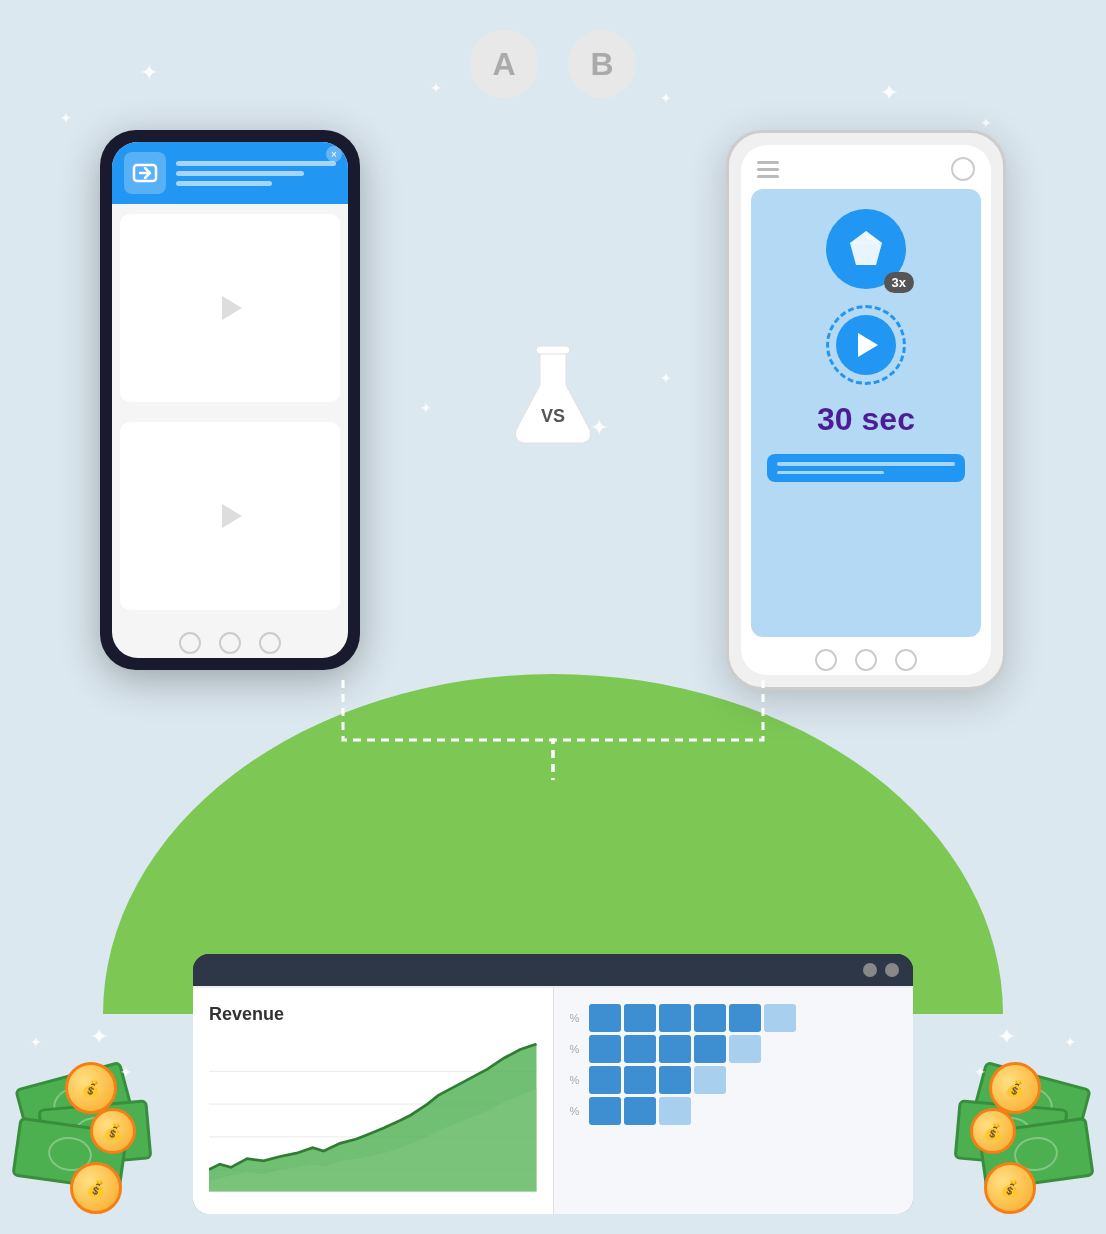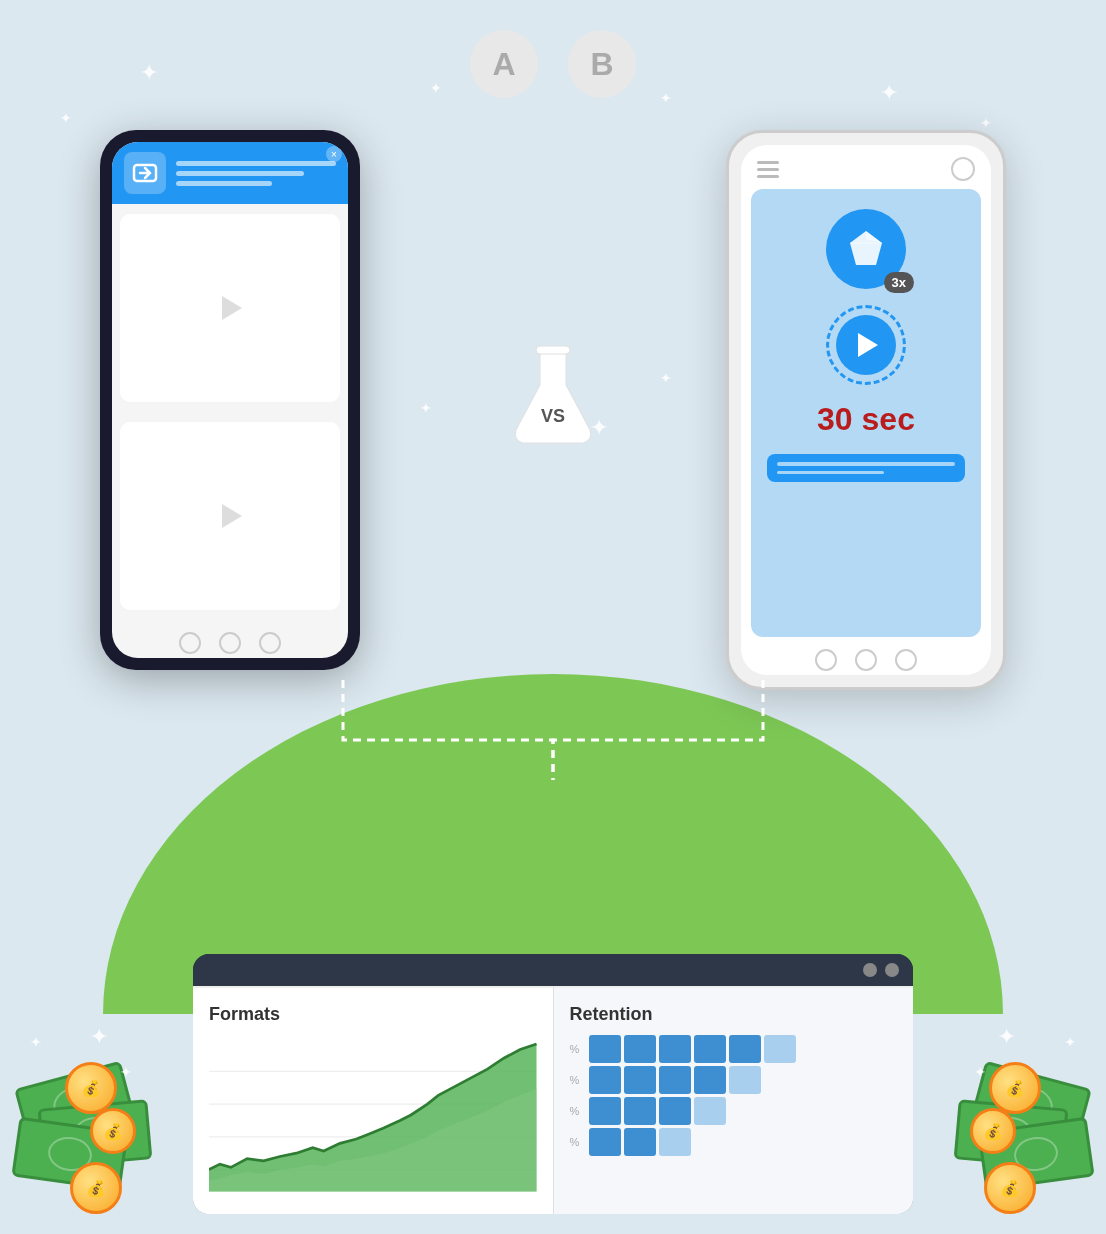--- a/index.html
+++ b/index.html
@@ -302,21 +302,21 @@
       height: 0;
       border-top: 12px solid transparent;
       border-bottom: 12px solid transparent;
       border-left: 20px solid white;
       margin-left: 4px;
     }
 
     .sec-text {
       font-size: 32px;
       font-weight: bold;
-      color: #b91c1c;
+      color: #4c1d95;
     }
 
     .rewarded-button {
       background: #2196f3;
       border-radius: 8px;
       height: 28px;
       width: 100%;
       display: flex;
       flex-direction: column;
       gap: 5px;
@@ -617,38 +617,37 @@
 </svg>
 
 <div class="analytics-panel">
   <div class="analytics-header">
     <div class="window-dot"></div>
     <div class="window-dot"></div>
   </div>
   <div class="analytics-body">
 
     <div class="analytics-left">
-      <div class="chart-title">Formats</div>
+      <div class="chart-title">Revenue</div>
       <svg class="revenue-chart" viewBox="0 0 300 140">
 
         <line x1="0" y1="30" x2="300" y2="30" stroke="#eee" stroke-width="1"></line>
         <line x1="0" y1="60" x2="300" y2="60" stroke="#eee" stroke-width="1"></line>
         <line x1="0" y1="90" x2="300" y2="90" stroke="#eee" stroke-width="1"></line>
         <line x1="0" y1="120" x2="300" y2="120" stroke="#eee" stroke-width="1"></line>
 
         <path d="M0,120 L10,115 L20,118 L35,110 L50,112 L65,108 L80,105 L95,100 L105,103 L120,96 L135,92 L145,88 L160,82 L175,75 L185,70 L200,60 L210,52 L225,44 L240,36 L255,28 L270,18 L285,10 L300,5 L300,140 L0,140 Z" fill="#4caf50" opacity="0.8"></path>
 
         <path d="M0,120 L10,115 L20,118 L35,110 L50,112 L65,108 L80,105 L95,100 L105,103 L120,96 L135,92 L145,88 L160,82 L175,75 L185,70 L200,60 L210,52 L225,44 L240,36 L255,28 L270,18 L285,10 L300,5" fill="none" stroke="#2e7d32" stroke-width="2.5"></path>
 
         <path d="M0,130 L10,128 L20,125 L35,122 L50,124 L65,120 L80,118 L95,115 L105,117 L120,112 L135,110 L145,108 L160,105 L175,100 L185,96 L200,90 L210,84 L225,78 L240,72 L255,66 L270,58 L285,52 L300,46 L300,140 L0,140 Z" fill="#81c784" opacity="0.5"></path>
       </svg>
     </div>
 
     <div class="analytics-right">
-      <div class="chart-title">Retention</div>
       <div class="retention-grid">
 
         <div class="retention-row">
           <span class="pct-label">%</span>
           <div class="ret-cell filled-dark"></div>
           <div class="ret-cell filled-dark"></div>
           <div class="ret-cell filled-dark"></div>
           <div class="ret-cell filled-dark"></div>
           <div class="ret-cell filled-dark"></div>
           <div class="ret-cell filled-light"></div>

